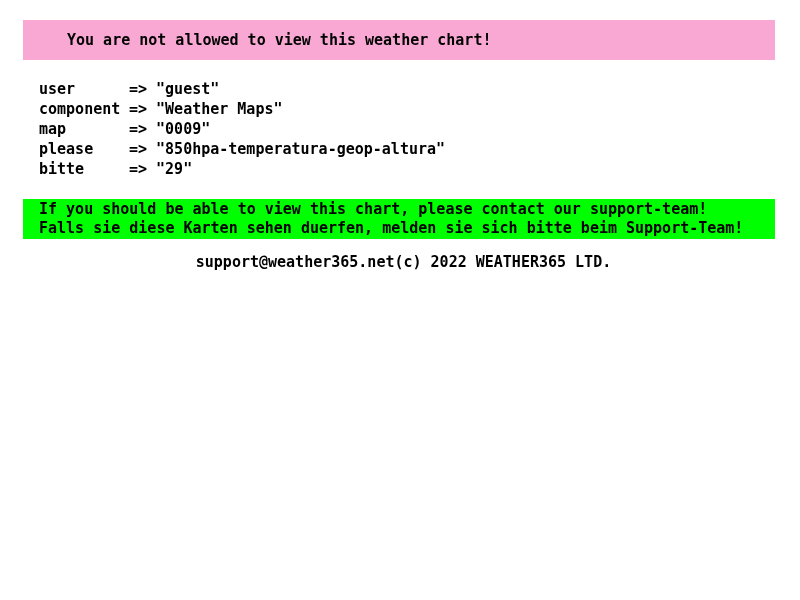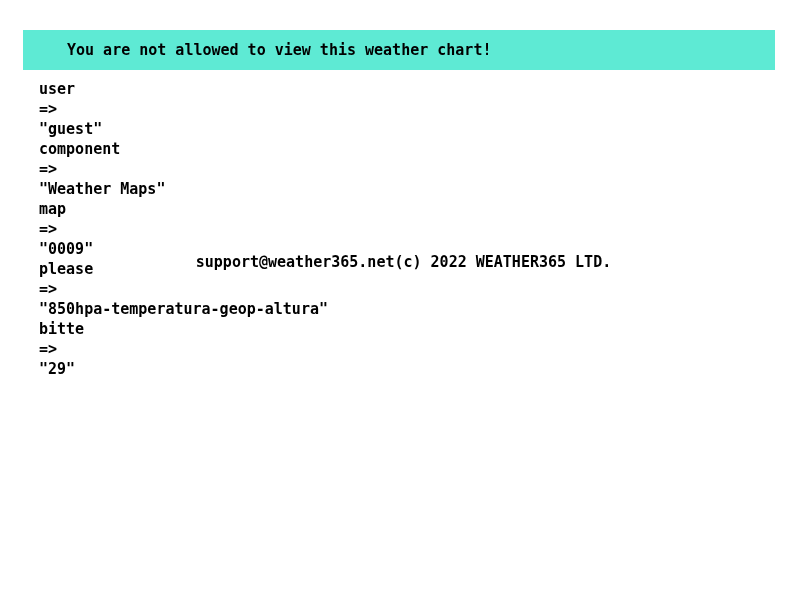--- a/index.html
+++ b/index.html
@@ -20,30 +20,30 @@
   .banner {
     position: absolute;
     left: 23px;
     width: 752px;
     height: 40px;
     padding-left: 16px;
     display: flex;
     flex-direction: column;
     justify-content: center;
   }
-  .banner-red   { top: 30px;  background: #5eead4; padding-left: 44px; }
+  .banner-red   { top: 20px;  background: #f9a8d4; padding-left: 44px; }
   .banner-green { top: 199px; background: #00ff00; }
   .banner-line  { line-height: 19px; white-space: pre; }
 
   .kv-block {
     position: absolute;
     left: 39px;
     top: 79px;
   }
-  .kv-row { display: flex; line-height: 20px; white-space: pre; flex-direction: column; }
+  .kv-row { display: flex; line-height: 20px; white-space: pre; }
   .kv-key { display: inline-block; width: 90px; }
   .kv-arrow { display: inline-block; margin-right: 9px; }
   .kv-value { display: inline-block; }
 
   .footer-row {
     position: absolute;
     left: 39px;
     right: 32px;
     top: 252px;
     display: flex;
@@ -82,19 +82,23 @@
       <span class="kv-arrow">=&gt;</span>
       <span class="kv-value">"850hpa-temperatura-geop-altura"</span>
     </div>
     <div class="kv-row">
       <span class="kv-key">bitte</span>
       <span class="kv-arrow">=&gt;</span>
       <span class="kv-value">"29"</span>
     </div>
   </div>
 
+  <div class="banner banner-green">
+    <div class="banner-line">If you should be able to view this chart, please contact our support-team!</div>
+    <div class="banner-line">Falls sie diese Karten sehen duerfen, melden sie sich bitte beim Support-Team!</div>
+  </div>
 
   <div class="footer-row">
     <span>support@weather365.net</span>
     <span>(c) 2022 WEATHER365 LTD.</span>
   </div>
 
 </div>
 
 </body></html>

